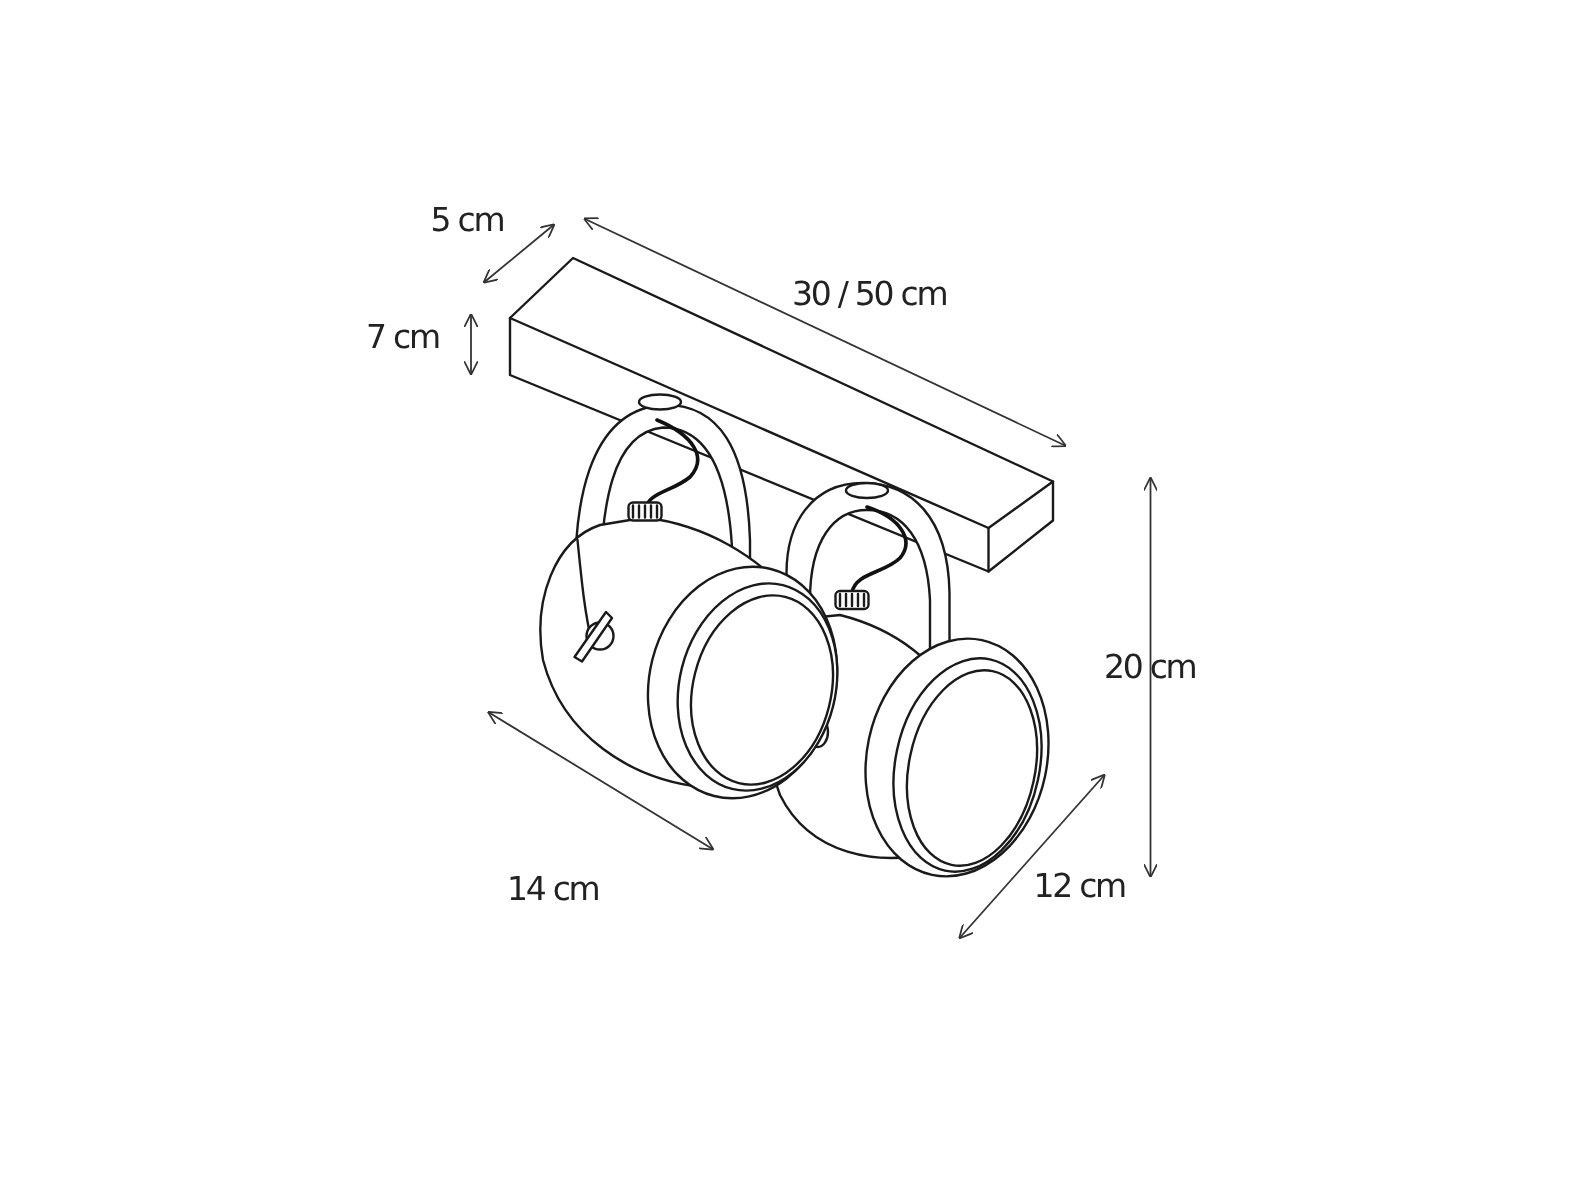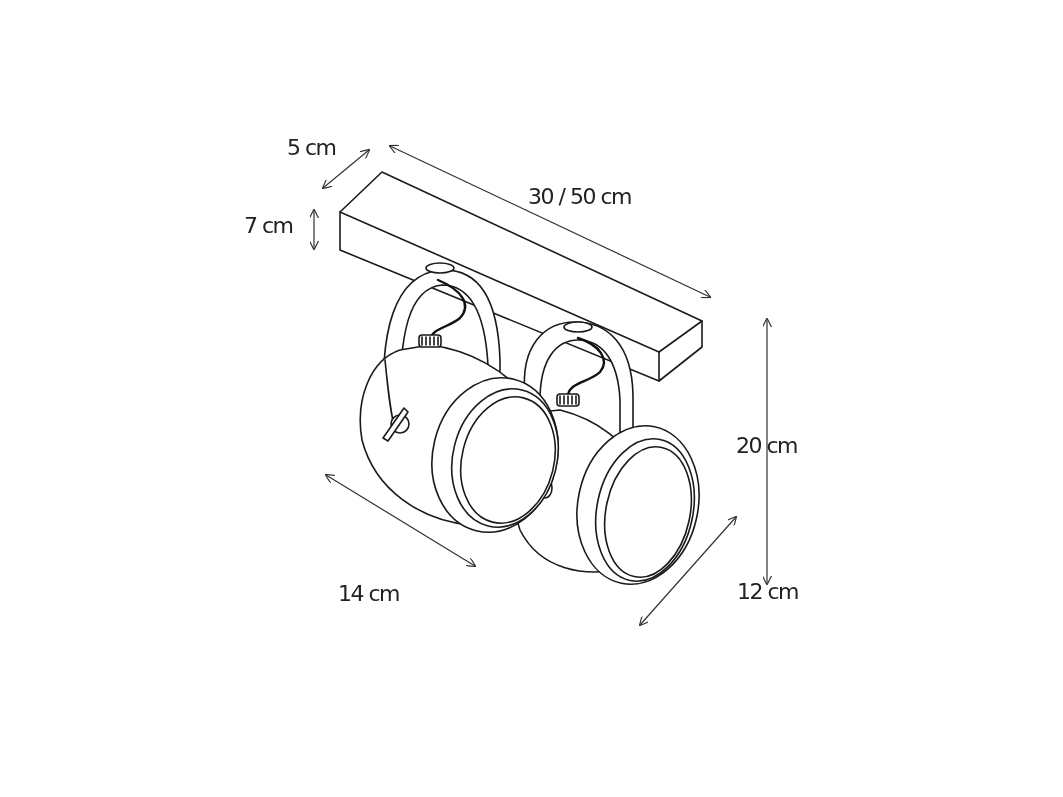--- a/index.html
+++ b/index.html
@@ -62,14 +62,14 @@
     <line class="dim" x1="767" y1="319" x2="767" y2="584" marker-start="url(#arr)" marker-end="url(#arr)"></line>
     <line class="dim" x1="326" y1="475" x2="475" y2="566" marker-start="url(#arr)" marker-end="url(#arr)"></line>
     <line class="dim" x1="640" y1="625" x2="736" y2="517" marker-start="url(#arr)" marker-end="url(#arr)"></line>
   </svg>
 
   <span class="lbl" style="left:287px; top:137px;">5 cm</span>
   <span class="lbl" style="left:528px; top:186px;">30 / 50 cm</span>
   <span class="lbl" style="left:244px; top:215px;">7 cm</span>
   <span class="lbl" style="left:736px; top:435px;">20 cm</span>
   <span class="lbl" style="left:338px; top:539px;margin-top:44px;">14 cm</span>
-  <span class="lbl" style="left:689px; top:581px;margin-left:48px;">12 cm</span>
+  <span class="lbl" style="left:689px; top:581px;">12 cm</span>
 </div>
 
 </body></html>

